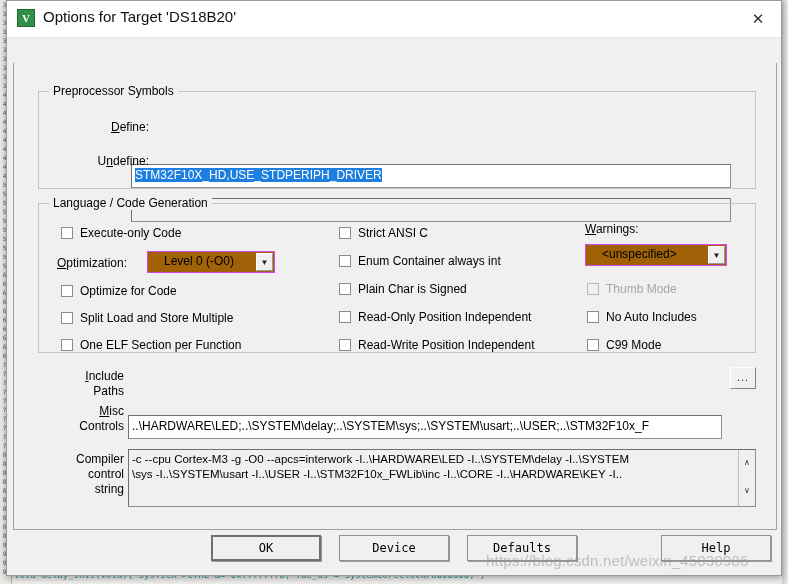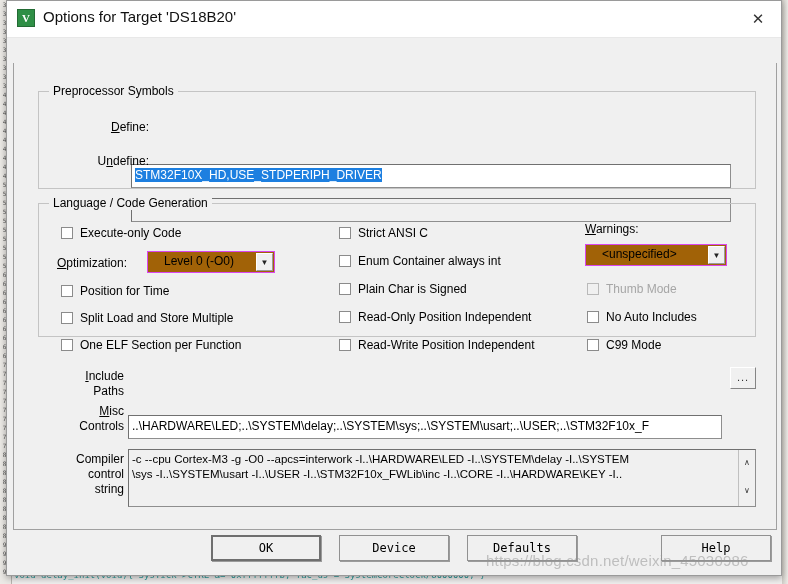--- a/index.html
+++ b/index.html
@@ -413,35 +413,35 @@
 
       <label class="fl right" style="left:20px;top:28px;width:90px"><u>D</u>efine:</label>
       <div class="txt" style="left:92px;top:24px;width:600px;height:24px">
         <span class="sel">STM32F10X_HD,USE_STDPERIPH_DRIVER</span>
       </div>
 
       <label class="fl right" style="left:20px;top:62px;width:90px">U<u>n</u>define:</label>
       <div class="txt ro" style="left:92px;top:58px;width:600px;height:24px"></div>
     </div>
 
-    <div class="group" style="left:24px;top:140px;width:718px;height:134px">
+    <div class="group" style="left:24px;top:140px;width:718px;height:150px">
       <div class="glabel">Language / Code Generation</div>
 
       <div class="cb" style="left:22px;top:22px">
         <span class="box"></span><span>Execute-only Code</span>
       </div>
 
       <label class="fl" style="left:18px;top:52px"><u>O</u>ptimization:</label>
       <div class="combo" style="left:108px;top:47px;width:128px;height:22px">
         <span>Level 0 (-O0)</span>
         <span class="arrow">▼</span>
       </div>
 
       <div class="cb" style="left:22px;top:80px">
-        <span class="box"></span><span>Position for Time</span>
+        <span class="box"></span><span>Optimize for Code</span>
       </div>
       <div class="cb" style="left:22px;top:107px">
         <span class="box"></span><span>Split Load and Store Multiple</span>
       </div>
       <div class="cb" style="left:22px;top:134px">
         <span class="box"></span><span>One ELF Section per Function</span>
       </div>
 
       <div class="cb" style="left:300px;top:22px">
         <span class="box"></span><span>Strict ANSI C</span>

